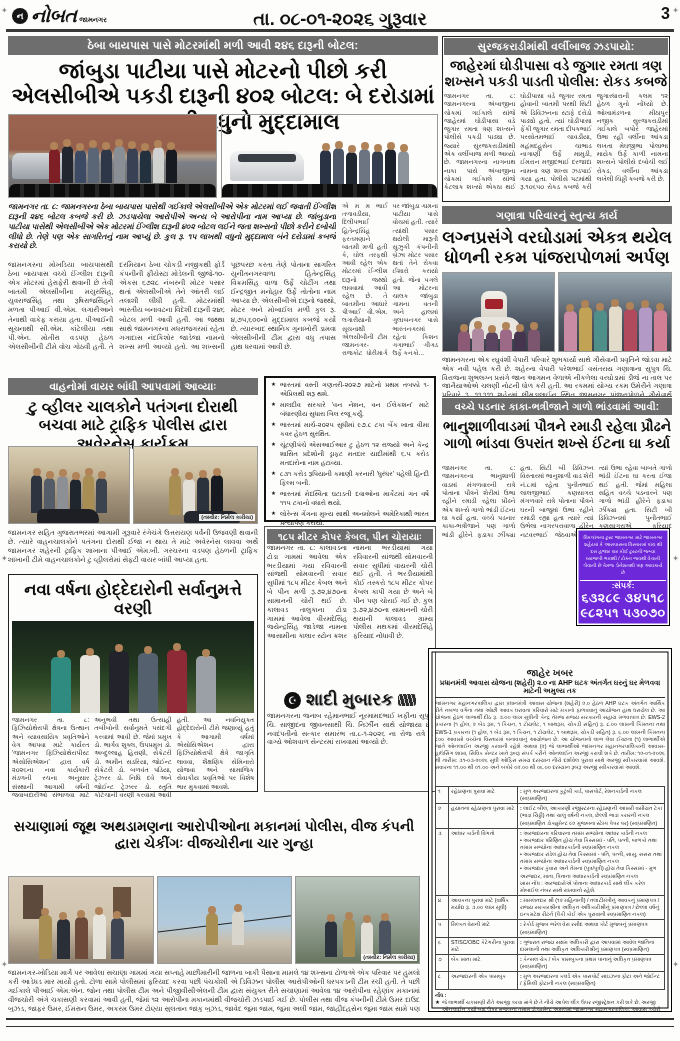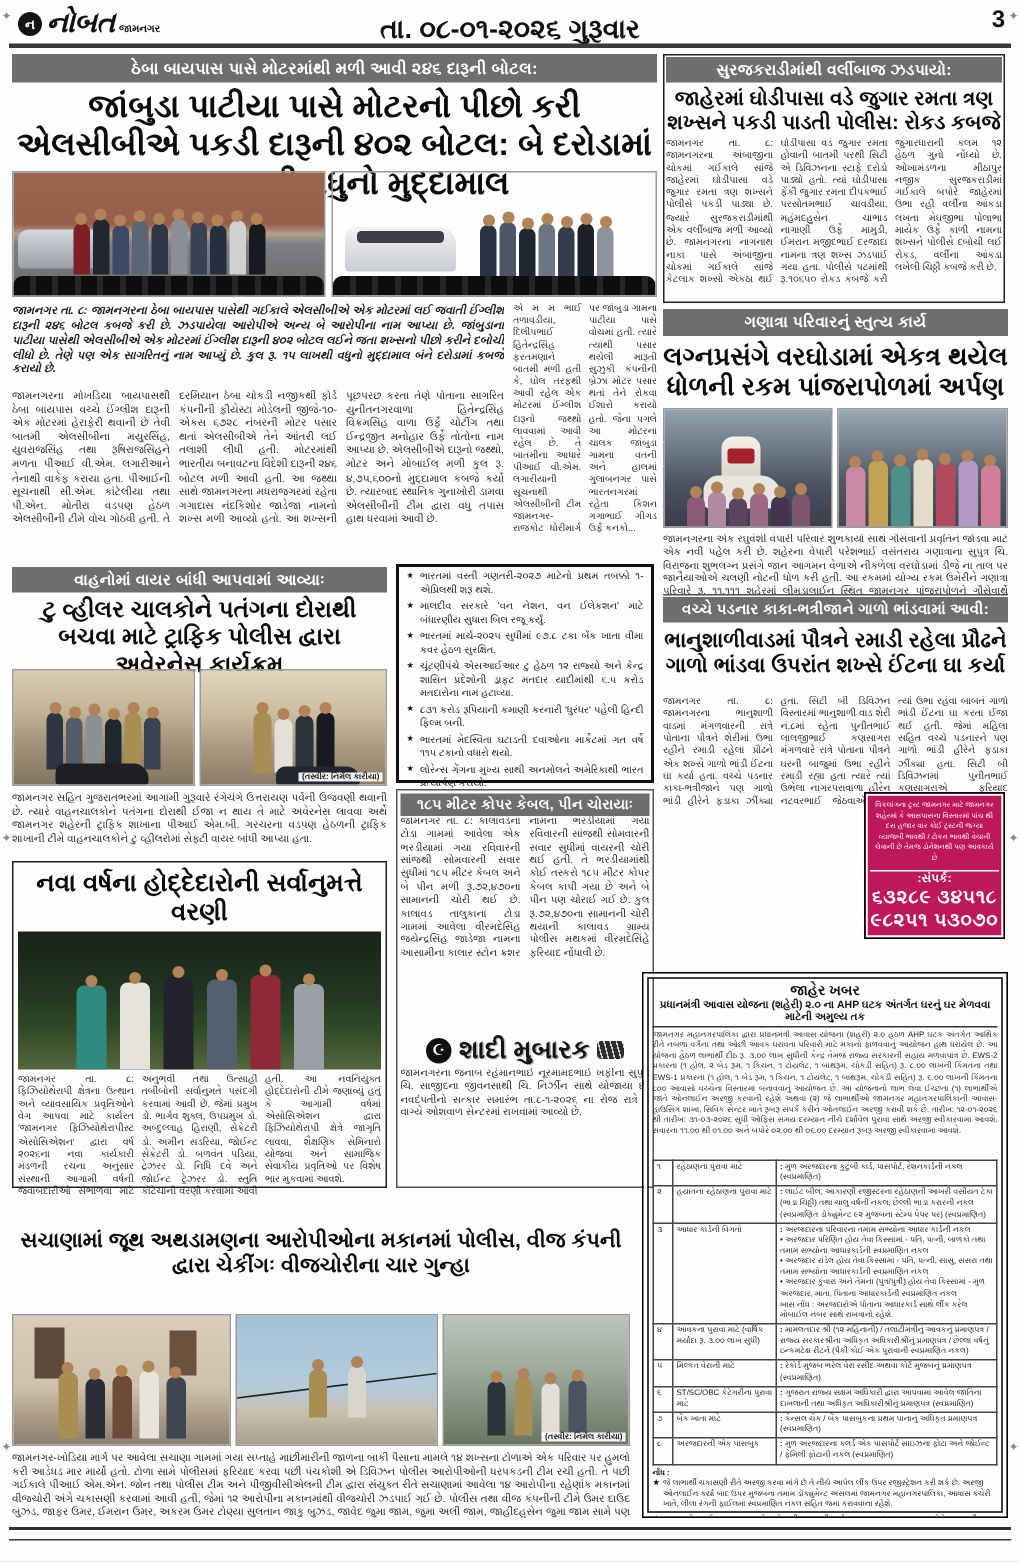--- a/index.html
+++ b/index.html
@@ -25,21 +25,21 @@
   .credit-tag{position:absolute;right:2px;bottom:2px;background:rgba(255,255,255,.92);
          font-size:5.5px;padding:0 2px;color:#222;font-weight:700;}
   .rule{background:#3a3a3a;}
   .diamond{position:absolute;font-size:8px;color:#888;}
   .star-item{position:relative;padding-left:9px;margin-bottom:3px;}
   .star-item::before{content:"★";position:absolute;left:0;top:0;font-size:5.5px;color:#111;}
   table.notice{width:100%;border-collapse:collapse;font-size:5.3px;color:#161616;}
   table.notice td{border:0.5px solid #444;padding:1px 2px;vertical-align:top;line-height:1.35;}
   td.v::before{content:":  ";font-weight:700;}
   .prewrap{white-space:pre-line;}
-  .contact-box{background:#be185d;color:#fff;border:1px solid #000;box-shadow:inset 0 0 0 1.5px #fff;
+  .contact-box{background:#6d28d9;color:#fff;border:1px solid #000;box-shadow:inset 0 0 0 1.5px #fff;
       text-align:center;box-sizing:border-box;padding:4px 3px 3px;}
   .shadi-wrap{display:flex;align-items:center;justify-content:center;gap:5px;}
   .crescent{width:17px;height:17px;border-radius:50%;background:#101010;color:#fff;
       display:flex;align-items:center;justify-content:center;font-size:10px;}
   .drum{width:18px;height:12px;background:#2e2e2e;border-radius:3px;
       background-image:repeating-linear-gradient(75deg,transparent 0 3px,#cfcfcf 3px 4px);}
   .shadi-title{font-weight:700;font-size:17px;color:#141414;text-shadow:1px 1px 0 #bbb;}
 </style>
 </head>
 <body>
@@ -236,21 +236,21 @@
     <div class="ph-row" style="bottom:6px;gap:6px;">
       <div class="person" style="width:12px;height:36px;background:#2d333d;"></div>
       <div class="person" style="width:12px;height:38px;background:#a98e54;"></div>
       <div class="person" style="width:12px;height:35px;background:#e2dfd6;"></div>
       <div class="person" style="width:12px;height:37px;background:#4b5260;"></div>
     </div>
     <div class="credit-tag">(તસ્વીર: નિર્મલ કારીયા)</div>
   </div>
   <div class="abs body-text" style="left:8px;top:968px;width:412px;height:44px;font-size:7px;">જામનગર-ખોડિયા માર્ગ પર આવેલા સચાણા ગામમાં ગયા સપ્તાહે માછીમારીની જાળના બાકી પૈસાના મામલે ૧૪ શખ્સના ટોળાએ એક પરિવાર પર હુમલો કરી આડેધડ માર માર્યો હતો. ટોળા સામે પોલીસમાં ફરિયાદ કરવા પછી પંચકોશી એ ડિવિઝન પોલીસ આરોપીઓની ધરપકડની ટીમ રચી હતી. તે પછી ગઈકાલે પીઆઈ એમ.એન. જોન તથા પોલીસ ટીમ અને પીજીવીસીએલની ટીમ દ્વારા સંયુક્ત રીતે સચાણામાં આવેલા ૧૪ આરોપીના રહેણાંક મકાનમાં વીજચોરી અંગે ચકાસણી કરવામાં આવી હતી, જેમાં ૧૨ આરોપીના મકાનમાંથી વીજચોરી ઝડપાઈ ગઈ છે. પોલીસ તથા વીજ કંપનીની ટીમે ઉમર દાઉદ બુઝડ, જાફર ઉમર, ઈમરાન ઉમર, અકરમ ઉમર ટોણ્યા સુલતાન જાકુ બુઝડ, જાવેદ જુમા જામ, જુમા અલી જામ, જાહીદહુસેન જુમા જામ સામે પણ ગેરકાયદે વીજજોડાણ અંગે ગુન્હો નોંધાવી તપાસ હાથ ધરી છે. જ્યારે જાબીર અનસર બુઝડ, જુસબની અનસર બુઝડના મકાનમાંથી પણ વીજચોરી મળી આવી હતી. તમામ સામે વીજ અધિનિયમની કલમ ૧૩૫ હેઠળ કુલ ચાર ગુન્હા નોંધાયા છે.</div>
 
-  <div class="abs" style="left:428px;top:648px;width:244px;height:364px;border:1.5px solid #000;box-shadow:inset 0 0 0 2.5px #fff, inset 0 0 0 3.5px #000;box-sizing:border-box;padding:6px 6px 4px;overflow:hidden;">
+  <div class="abs" style="left:428px;top:648px;width:244px;height:364px;border:1.5px solid #000;box-shadow:inset 0 0 0 2.5px #fff, inset 0 0 0 3.5px #000;box-sizing:border-box;padding:18px 6px 4px;overflow:hidden;">
     <div style="font-size:9.5px;font-weight:700;text-align:center;">જાહેર ખબર</div>
     <div style="font-size:7px;font-weight:700;text-align:center;border-bottom:.5px solid #333;padding-bottom:2px;margin-bottom:2px;">પ્રધાનમંત્રી આવાસ યોજના (શહેરી) ૨.૦ ના AHP ઘટક અંતર્ગત ઘરનું ઘર મેળવવા માટેની અમુલ્ય તક</div>
     <div class="body-text" style="font-size:5.3px;line-height:1.35;height:86px;">જામનગર મહાનગરપાલિકા દ્વારા પ્રધાનમંત્રી આવાસ યોજના (શહેરી) ૨.૦ હેઠળ AHP ઘટક અંતર્ગત આર્થિક રીતે નબળા વર્ગના તથા ઓછી આવક ધરાવતા પરિવારો માટે મકાનો ફાળવવાનું આયોજન હાથ ધરાયેલ છે. આ યોજના હેઠળ લાભાર્થી દીઠ રૂ. ૩.૦૦ લાખ સુધીની કેન્દ્ર તેમજ રાજ્ય સરકારની સહાય મળવાપાત્ર છે. EWS-2 પ્રકારના (૧ હોલ, ૨ બેડ રૂમ, ૧ કિચન, ૧ ટોયલેટ, ૧ બાથરૂમ, ચોકડી સહિત) રૂ. ૮.૦૦ લાખની કિંમતના તથા EWS-1 પ્રકારના (૧ હોલ, ૧ બેડ રૂમ, ૧ કિચન, ૧ ટોયલેટ, ૧ બાથરૂમ, ચોકડી સહિત) રૂ. ૬.૦૦ લાખની કિંમતના ૮૦૦ આવાસો વચ્ચેના વિસ્તારમાં બનાવવાનું આયોજન છે. આ યોજનાનો લાભ લેવા ઈચ્છતા (૧) લાભાર્થીએ જાતે ઓનલાઈન અરજી કરવાની રહેશે અથવા (૨) જે લાભાર્થીઓ જામનગર મહાનગરપાલિકાની આવાસ-હાઉસિંગ શાખા, સિવિક સેન્ટર ખાતે રૂબરૂ સંપર્ક કરીને ઓનલાઈન અરજી કરાવી શકે છે. તારીખ: ૧૨-૦૧-૨૦૨૬ થી તારીખ: ૩૧-૦૩-૨૦૨૬ સુધી ઓફિસ સમય દરમ્યાન નીચે દર્શાવેલ પુરાવા સાથે અરજી સ્વીકારવામાં આવશે. સવારના ૧૧.૦૦ થી ૦૧.૦૦ અને બપોરે ૦૨.૦૦ થી ૦૬.૦૦ દરમ્યાન રૂબરૂ અરજી સ્વીકારવામાં આવશે.</div>
 
     <table class="notice">
       <tbody>
           <tr>
         <td style="width:8px;">૧</td>
         <td style="width:64px;">રહેઠાણના પુરાવા માટે</td>
         <td class="v prewrap">મુળ અરજદારના કુટુંબી કાર્ડ, પાસપોર્ટ, રેશનકાર્ડની નકલ (સ્વપ્રમાણિત)</td>

